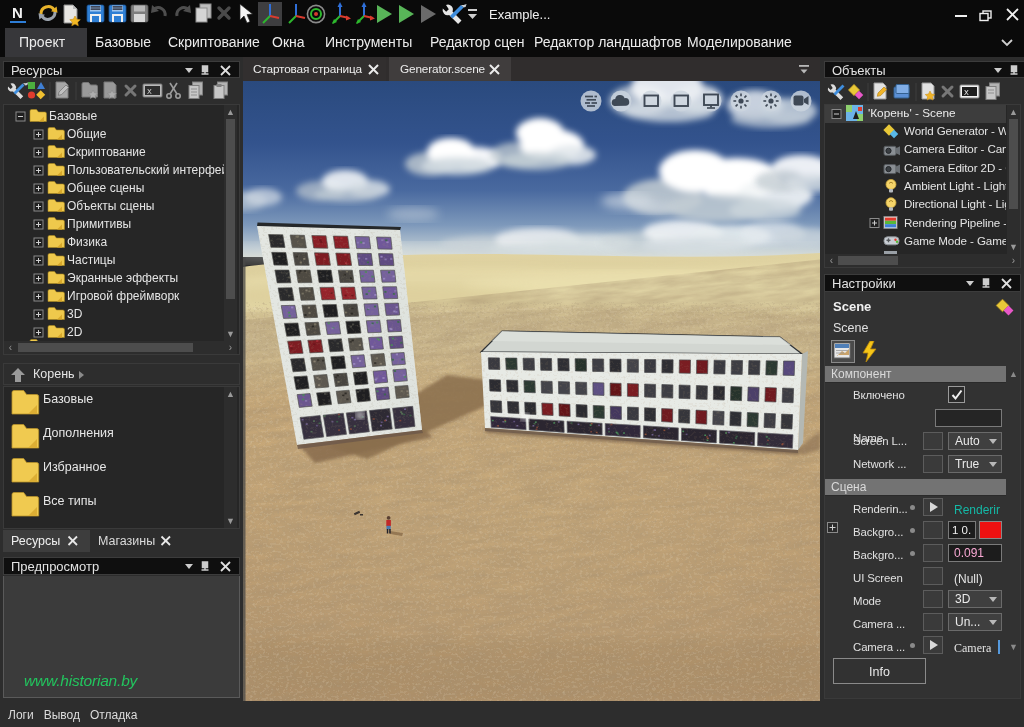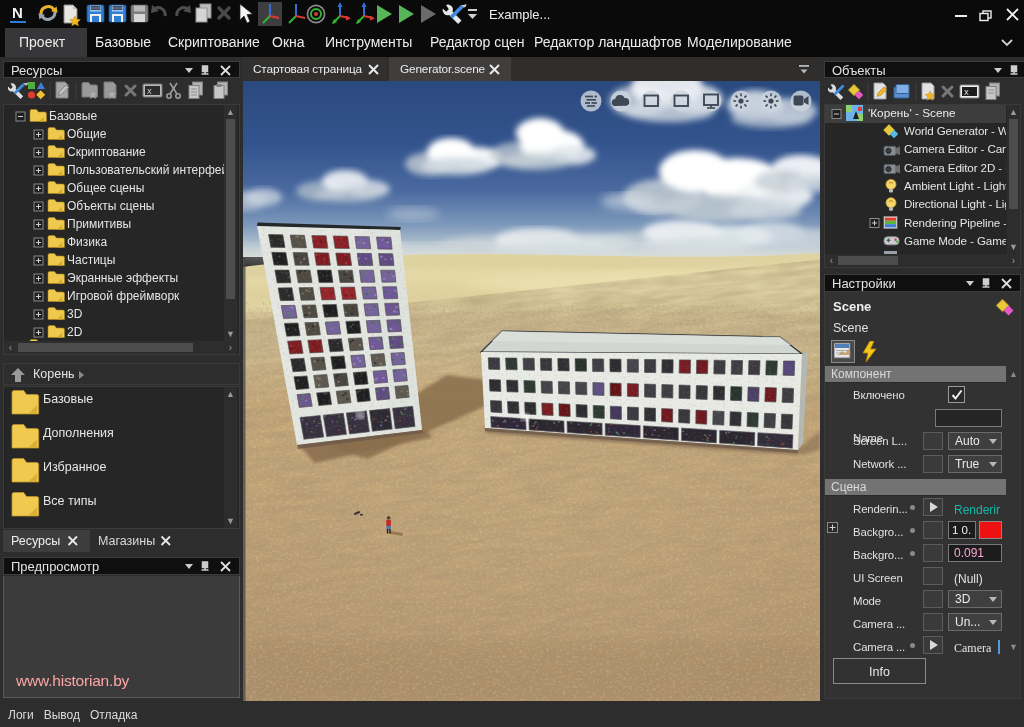--- a/index.html
+++ b/index.html
@@ -410,21 +410,21 @@
           <line x1="18.5" y1="11" x2="25.5" y2="11"></line>
           <rect x="19.5" y="3" width="5" height="5.5" fill="#cdcdcd"></rect>
         </g>
         <g stroke="#e0e0e0" stroke-width="1.8">
           <line x1="38" y1="3" x2="47" y2="12"></line>
           <line x1="47" y1="3" x2="38" y2="12"></line>
         </g>
       </svg></div>
   </div>
 <div class="abs" style="left:3px;top:576px;width:237px;height:122px;background:#3b3b3b;border:1px solid #5a5a5a;border-top:none;">
-    <div class="abs" style="left:12px;bottom:7px;font-size:15.5px;color:#fca5a5;letter-spacing:-0.2px;">www.historian.by</div>
+    <div class="abs" style="left:20px;bottom:7px;font-size:15.5px;color:#22c55e;letter-spacing:-0.2px;font-style:italic;">www.historian.by</div>
   </div>
 <div class="abs" style="left:243px;top:57px;width:577px;height:24px;background:#302d2d;"></div>
 <div class="doctab" style="left:243px;width:143px;background:#322f2f;padding-left:10px;">Стартовая страница</div>
 <svg class="abs" style="left:367px;top:63px" width="13" height="13" viewBox="0 0 13 13">
     <g stroke="#ececec" stroke-width="2">
       <line x1="2" y1="2" x2="11" y2="11"></line>
       <line x1="11" y1="2" x2="2" y2="11"></line>
     </g>
   </svg>
 <div class="doctab" style="left:389px;width:122px;background:#403d3d;padding-left:11px;">Generator.scene</div>

